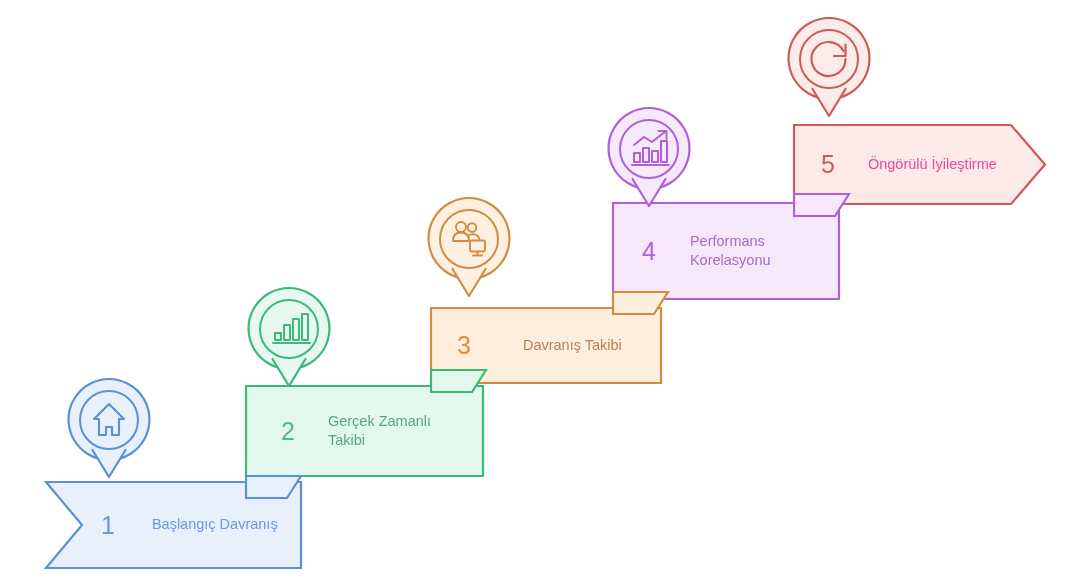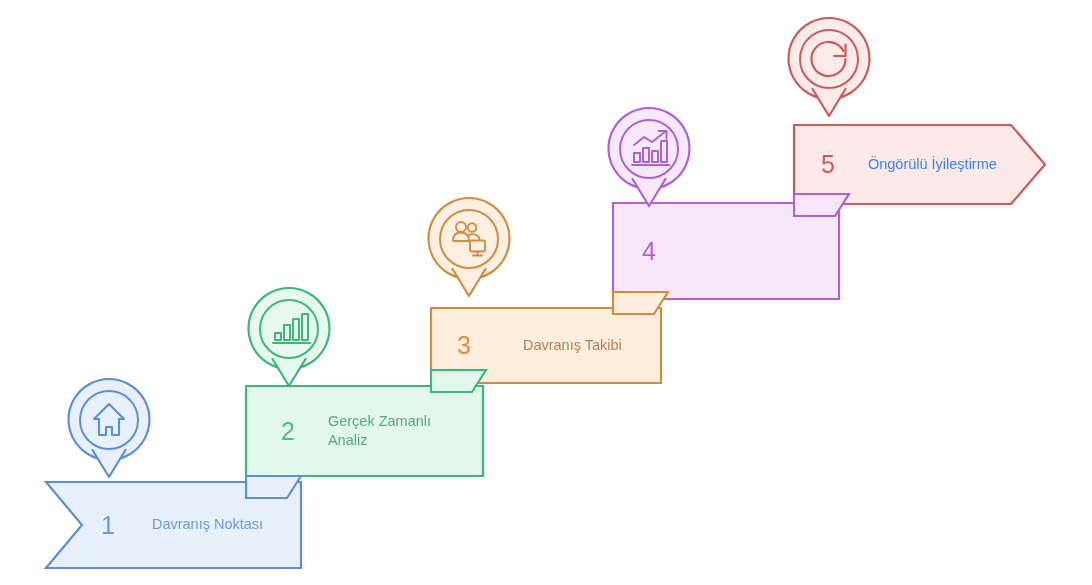--- a/index.html
+++ b/index.html
@@ -52,21 +52,21 @@
 <body>
 
 <div id="stage">
 
   <div class="step" style="left:46px; top:480px;">
     <svg class="step-svg" width="270" height="90" viewBox="0 0 270 90">
       <path id="s1-path" d="M 0 2 L 36 45 L 0 88 L 255 88 L 255 2 Z" fill="#e8f0fc" stroke="#5b8fd6" stroke-width="2.2" stroke-linejoin="miter"></path>
     </svg>
     <div class="banner-text" style="left:0px; top:0px; width:255px; height:90px;">
       <span class="step-number" style="color:#6a9ade; margin-left:55px;">1</span>
-      <span class="step-label" style="color:#6a9ade; margin-left:37px;">Davranış Noktası</span>
+      <span class="step-label" style="color:#6a9ade; margin-left:37px;">Başlangıç Davranış</span>
     </div>
   </div>
   <div class="pin-wrap" style="left:66px; top:377px;">
     <svg width="86" height="105" viewBox="0 0 86 105">
       <path d="M 43 2 A 40.5 40.5 0 1 1 42.99 2 Z" fill="#e8f0fc" stroke="#5b8fd6" stroke-width="2.2"></path>
       <path d="M 27 74 L 43 100 L 59 74 Z" fill="#e8f0fc" stroke="none"></path>
       <path d="M 26.5 73 L 43 100 L 59.5 73" fill="none" stroke="#5b8fd6" stroke-width="2.2" stroke-linejoin="round" stroke-linecap="round"></path>
       <circle cx="43" cy="43" r="29" fill="none" stroke="#5b8fd6" stroke-width="2"></circle>
       <g fill="none" stroke="#5b8fd6" stroke-width="2.1" stroke-linejoin="round" stroke-linecap="round">
         <path d="M 43 27 L 58 42 L 53 42 L 53 58 L 46 58 L 46 50 L 40 50 L 40 58 L 33 58 L 33 42 L 28 42 Z"></path>
@@ -75,21 +75,21 @@
   </div>
 
   <div class="step" style="left:245px; top:385px;">
     <svg class="step-svg" width="250" height="105" viewBox="0 0 250 105">
       <path d="M 1 1 L 238 1 L 238 91 L 1 91 Z" fill="#e3f8ec" stroke="#3cb878" stroke-width="2.2" stroke-linejoin="miter"></path>
       <path d="M 1 91 L 21 91 L 21 91 Z" fill="none"></path>
     </svg>
     <div class="banner-text" style="left:0px; top:0px; width:238px; height:92px;">
       <span class="step-number" style="color:#4cbd83; margin-left:36px;">2</span>
       <span class="step-label" style="color:#56a87e; margin-left:33px;">Gerçek Zamanlı
-Analiz</span>
+Takibi</span>
     </div>
   </div>
 
   <svg class="step" style="left:245px; top:475px;" width="70" height="28" viewBox="0 0 70 28">
     <path d="M 1 1 L 56 1 L 42 23 L 1 23 Z" fill="#e8f0fc" stroke="#5b8fd6" stroke-width="2.2" stroke-linejoin="miter"></path>
   </svg>
   <div class="pin-wrap" style="left:246px; top:286px;">
     <svg width="86" height="105" viewBox="0 0 86 105">
       <path d="M 43 2 A 40.5 40.5 0 1 1 42.99 2 Z" fill="#e7f8ef" stroke="#3cb878" stroke-width="2.2"></path>
       <path d="M 27 74 L 43 100 L 59 74 Z" fill="#e7f8ef" stroke="none"></path>
@@ -134,20 +134,22 @@
       </g>
     </svg>
   </div>
 
   <div class="step" style="left:612px; top:202px;">
     <svg class="step-svg" width="250" height="110" viewBox="0 0 250 110">
       <path d="M 1 1 L 227 1 L 227 97 L 1 97 Z" fill="#f6e7fb" stroke="#b160d4" stroke-width="2.2" stroke-linejoin="miter"></path>
     </svg>
     <div class="banner-text" style="left:0px; top:0px; width:227px; height:98px;">
       <span class="step-number" style="color:#b45ed6; margin-left:30px;">4</span>
+      <span class="step-label" style="color:#a86cc4; margin-left:34px;">Performans
+Korelasyonu</span>
     </div>
   </div>
   <svg class="step" style="left:612px; top:291px;" width="70" height="28" viewBox="0 0 70 28">
     <path d="M 1 1 L 56 1 L 42 23 L 1 23 Z" fill="#fdeedd" stroke="#d18d3f" stroke-width="2.2" stroke-linejoin="miter"></path>
   </svg>
   <div class="pin-wrap" style="left:606px; top:106px;">
     <svg width="86" height="105" viewBox="0 0 86 105">
       <path d="M 43 2 A 40.5 40.5 0 1 1 42.99 2 Z" fill="#f7e9fc" stroke="#b160d4" stroke-width="2.2"></path>
       <path d="M 27 74 L 43 100 L 59 74 Z" fill="#f7e9fc" stroke="none"></path>
       <path d="M 26.5 73 L 43 100 L 59.5 73" fill="none" stroke="#b160d4" stroke-width="2.2" stroke-linejoin="round" stroke-linecap="round"></path>
@@ -163,21 +165,21 @@
       </g>
     </svg>
   </div>
 
   <div class="step" style="left:793px; top:124px;">
     <svg class="step-svg" width="270" height="90" viewBox="0 0 270 90">
       <path d="M 1 1 L 218 1 L 252 40.5 L 218 80 L 1 80 Z" fill="#fbeae8" stroke="#cc5b5b" stroke-width="2.2" stroke-linejoin="miter"></path>
     </svg>
     <div class="banner-text" style="left:0px; top:0px; width:230px; height:81px;">
       <span class="step-number" style="color:#cf5a5a; margin-left:28px;">5</span>
-      <span class="step-label" style="color:#3b82f6; margin-left:33px;">Öngörülü İyileştirme</span>
+      <span class="step-label" style="color:#ec4899; margin-left:33px;">Öngörülü İyileştirme</span>
     </div>
   </div>
   <svg class="step" style="left:793px; top:193px;" width="70" height="28" viewBox="0 0 70 28">
     <path d="M 1 1 L 56 1 L 42 23 L 1 23 Z" fill="#f6e7fb" stroke="#b160d4" stroke-width="2.2" stroke-linejoin="miter"></path>
   </svg>
   <div class="pin-wrap" style="left:786px; top:16px;">
     <svg width="86" height="105" viewBox="0 0 86 105">
       <path d="M 43 2 A 40.5 40.5 0 1 1 42.99 2 Z" fill="#fbecea" stroke="#cc5b5b" stroke-width="2.2"></path>
       <path d="M 27 74 L 43 100 L 59 74 Z" fill="#fbecea" stroke="none"></path>
       <path d="M 26.5 73 L 43 100 L 59.5 73" fill="none" stroke="#cc5b5b" stroke-width="2.2" stroke-linejoin="round" stroke-linecap="round"></path>

